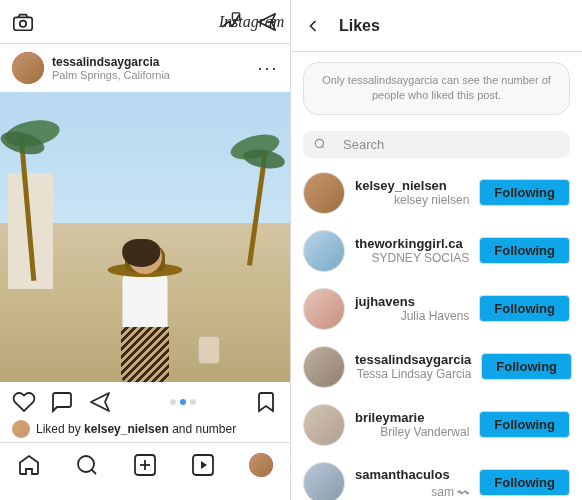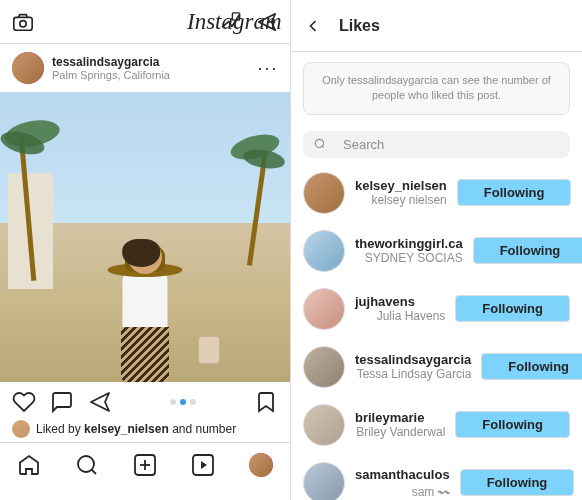--- a/index.html
+++ b/index.html
@@ -26,21 +26,21 @@
       display: flex;
       align-items: center;
       justify-content: space-between;
       padding: 8px 12px;
       border-bottom: 1px solid #dbdbdb;
       height: 44px;
     }
 
     .left-header .logo {
       font-family: Georgia, 'Times New Roman', serif;
-      font-size: 23px;
+      font-size: 16px;
       color: #262626;
       font-style: italic;
       position: absolute;
       left: 50%;
       transform: translateX(-110%);
     }
 
     .header-icons {
       display: flex;
       gap: 14px;
@@ -219,21 +219,21 @@
       font-size: 16px;
       font-weight: 600;
       color: #262626;
     }
 
     .privacy-notice {
       margin: 10px 12px;
       padding: 10px 12px;
       background: #f8f8f8;
       border: 1px solid #e0e0e0;
-      border-radius: 8px;
+      border-radius: 15px;
       font-size: 11px;
       color: #8e8e8e;
       text-align: center;
       line-height: 1.4;
     }
 
     .search-bar {
       margin: 6px 12px;
       display: flex;
       align-items: center;
@@ -287,27 +287,27 @@
       color: #262626;
     }
 
     .like-full-name {
       font-size: 12px;
       color: #8e8e8e;
       text-align: right;
     }
 
     .follow-btn {
-      padding: 5px 26px;
+      padding: 5px 14px;
       border-radius: 4px;
       font-size: 13px;
       font-weight: 600;
       cursor: pointer;
       border: 1px solid #dbdbdb;
-      background: #7dd3fc;
+      background: #0ea5e9;
       color: #262626;
     }
   </style>
 </head>
 <body>
 
 <div class="left-panel">
 
   <div class="left-header">
 

